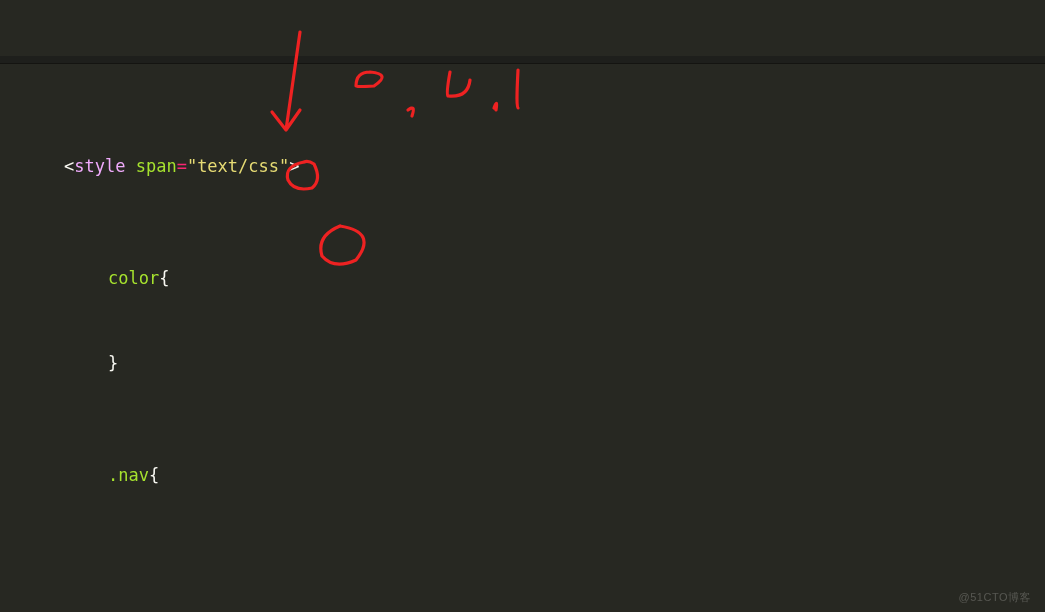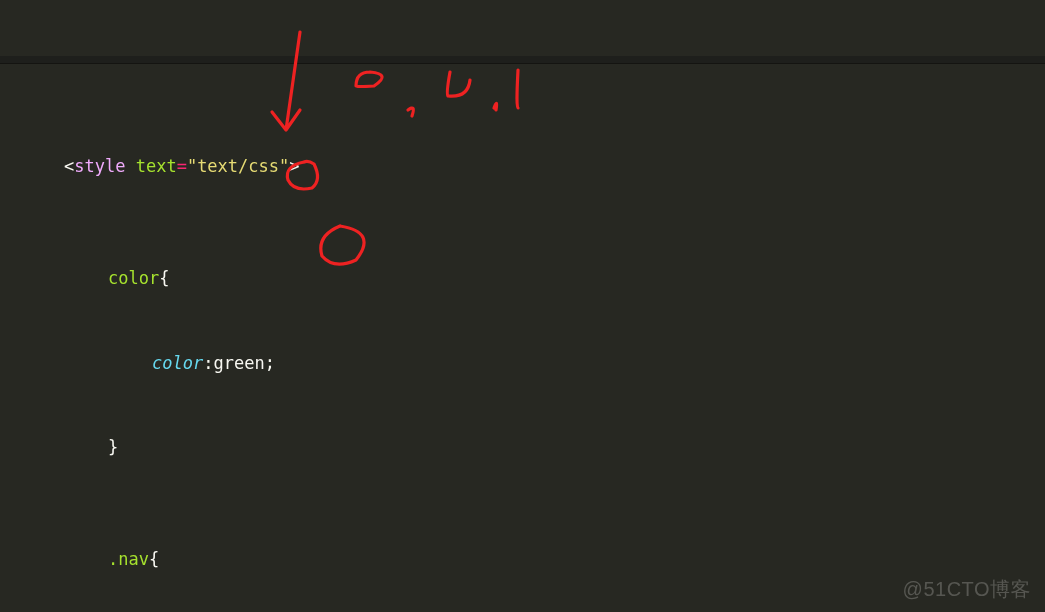--- a/index.html
+++ b/index.html
@@ -33,21 +33,21 @@
     .sel-class { color: #a6e22e; text-align: center; }
     .prop { color: #66d9ef; font-style: italic; }
     .val { color: #f8f8f2; }
     .punct { color: #f8f8f2; }
     .watermark {
       position: absolute;
       right: 14px;
       bottom: 6px;
       color: #8f8f8a;
       opacity: 0.45;
-      font-size: 20px;
+      font-size: 11px;
       font-family: sans-serif;
       letter-spacing: 0.5px;
     }
     .top-bar {
       height: 8px;
       background: #1e1f1c;
       border-bottom: 1px solid #141411;
       margin-left: -20px;
       margin-top: -12px;
       margin-bottom: 4px;
@@ -58,24 +58,23 @@
       top: 0; left: 0;
       pointer-events: none;
     }
   </style>
 </head>
 <body>
 
 <div class="editor-area">
   <div class="top-bar"></div>
 
-  <span class="line i1"><span class="tag-ang">&lt;</span><span class="tag-name">style</span> <span class="attr">text</span><span class="op">=</span><span class="str">"text/css"</span><span class="tag-ang">&gt;</span></span>
+  <span class="line i1"><span class="tag-ang">&lt;</span><span class="tag-name">style</span> <span class="attr">span</span><span class="op">=</span><span class="str">"text/css"</span><span class="tag-ang">&gt;</span></span>
 
   <span class="line i2"><span class="sel">color</span><span class="punct">{</span></span>
-  <span class="line i3"><span class="prop">color</span><span class="punct">:</span><span class="val">green</span><span class="punct">;</span></span>
   <span class="line i2"><span class="punct">}</span></span>
 
   <span class="line i2"><span class="sel-class">.nav</span><span class="punct">{</span></span>
   
   
 
   
   
   
 

